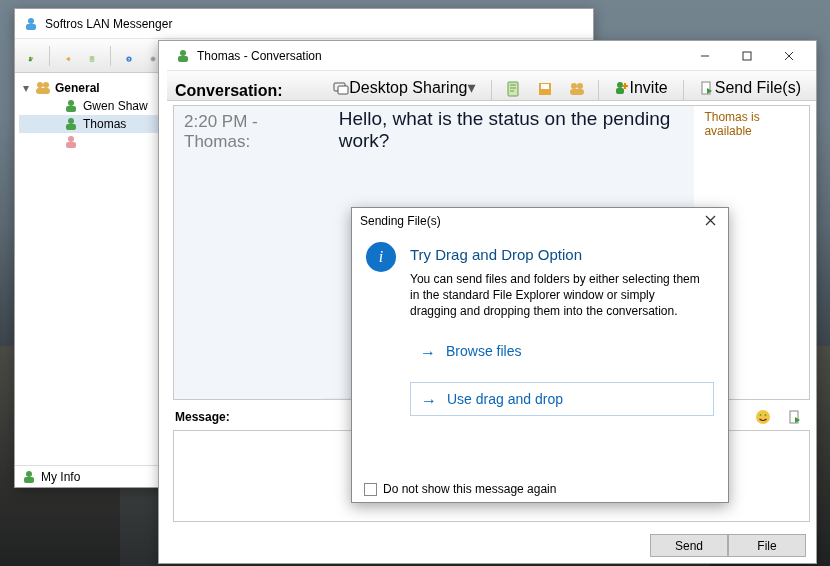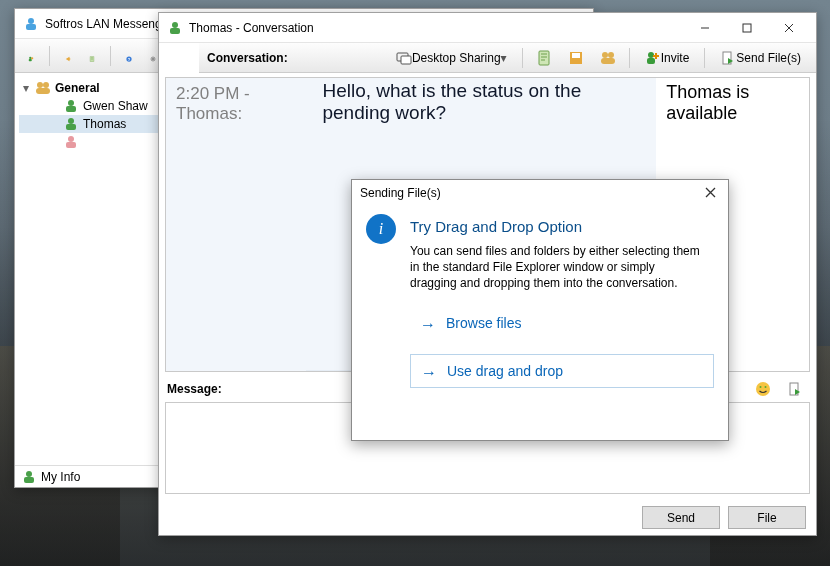--- a/index.html
+++ b/index.html
@@ -74,66 +74,65 @@
   .tree {
     flex:1; padding:6px 4px; font-size:12px; overflow:auto;
   }
   .tree-row { display:flex; align-items:center; gap:4px; padding:1px 2px;}
   .tree-row.indent2{ padding-left:44px;}
   .tree-row.sel{ background: var(--selection);}
   .tree-caret{ width:10px; text-align:center; color:#666;}
   .statusbar{ height:22px; border-top:1px solid #ddd; display:flex; align-items:center; padding:0 6px; gap:4px;}
 
   
-  #conv-window { left:158px; top:12px; width:659px; height:524px; }
+  #conv-window { left:158px; top:40px; width:659px; height:524px;padding-left:8px; }
   .conv-toolbar{
     height:30px;
     background: linear-gradient(var(--toolbar-gradient-top),var(--toolbar-gradient-bottom));
     border-bottom:1px solid #ccc;
-    display:flex; align-items:center; padding:0 8px; gap:6px;
-    font-size:12px;
-    margin-left:40px;
+    display:flex; align-items:flex-end; padding:0 8px; gap:6px;
+    font-size:16px;
   }
   .conv-toolbar .spacer{flex:1;}
   .tb-btn{ display:flex; align-items:center; padding:2px 4px; border:1px solid transparent; border-radius:2px;}
   .tb-btn.text{ padding:2px 6px;}
   .conv-body{
     flex:1; margin:4px 6px; border:1px solid #c9c9c9; background:#fff; overflow:hidden;
     display:flex; 
   }
   .msg-header-line{
     padding:6px 10px 0 10px;
     font-size:17px; color:#808080; background:#f2f6fb;
   }
   .msg-text-line{
     padding:2px 10px 6px 16px;
     font-size:19px; color:#0f172a; background:#f2f6fb;
     border-bottom:1px solid #e6edf5;
   }
   .presence-line{
-    padding:4px 10px; font-size:18px; color:#000000;
+    padding:4px 10px; font-size:12px; color:#a16207;
   }
   .msg-label-row{
     display:flex; align-items:center; padding:2px 8px; gap:6px; font-size:12px;
   }
   .msg-label-row .spacer{flex:1;}
   .compose{
     margin:0 6px 6px 6px; height:92px; border:1px solid #c9c9c9; background:#fff;
   }
   .footer-btns{
-    display:flex; justify-content:flex-end; gap:8px; padding:6px 10px;
+    display:flex; justify-content:flex-end; gap:0; padding:6px 10px;
   }
   .push-btn{
     min-width:78px; height:23px; background:var(--btn-bg); border:1px solid var(--btn-border);
     font-size:12px; display:flex; align-items:center; justify-content:center;
   }
 
   
   #dialog {
-    position:absolute; left:192px; top:166px; width:378px; height:262px;
+    position:absolute; left:192px; top:166px; width:378px; height:296px;
     border:1px solid #8a8a8a; background:#fff; box-shadow:0 4px 14px rgba(0,0,0,.35);
     display:flex; flex-direction:column; z-index:50;
   }
   #dialog .dlg-title{
     height:26px; display:flex; align-items:center; padding:0 8px; font-size:12px;
   }
   #dialog .dlg-title .spacer{flex:1;}
   #dialog .dlg-body{ flex:1; padding:6px 14px 8px 14px;}
   .dlg-row{ display:flex; gap:14px; }
   .info-icon{
@@ -371,14 +370,18 @@
       </div>
       <div class="option-box">
         <span class="arrow-icon">→</span>
         <span>Browse files</span>
       </div>
       <div class="option-box outlined">
         <span class="arrow-icon">→</span>
         <span>Use drag and drop</span>
       </div>
     </div>
+    <div class="dlg-footer">
+      <span class="chk"></span>
+      <span>Do not show this message again</span>
+    </div>
   </div>
 </div>
 
 </body></html>

